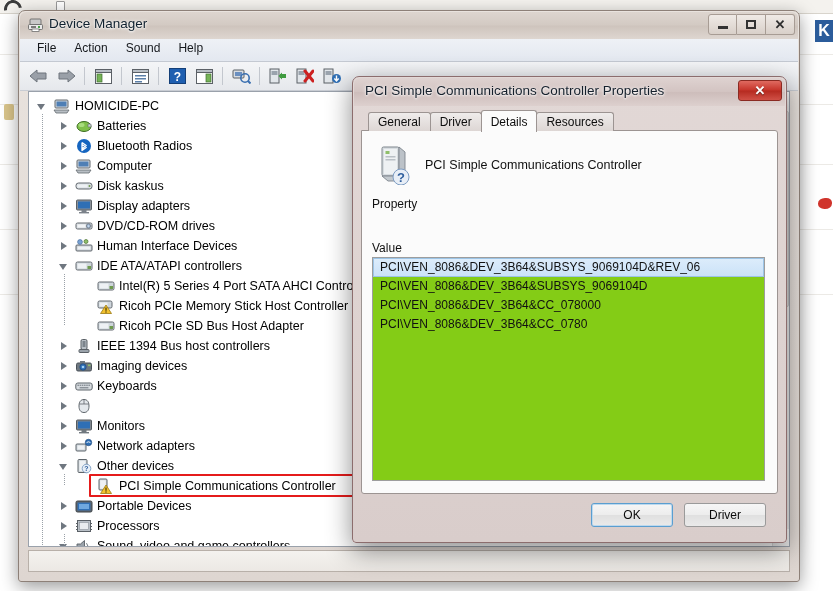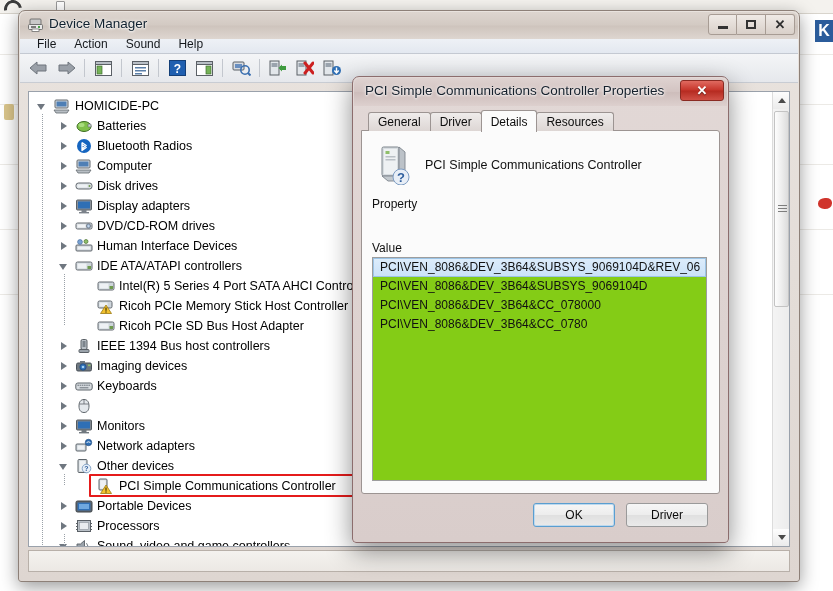--- a/index.html
+++ b/index.html
@@ -87,24 +87,24 @@
     display: flex; align-items: center; justify-content: center;
     color: #2e2e2e; font-size: 11px;
   }
   .winbtn:first-child { border-left: 1px solid #a79c94; border-radius: 3px 0 0 3px; }
   .winbtn:last-child { border-radius: 0 3px 3px 0; }
   .glyph-min { width: 10px; height: 3px; background: #333; margin-top: 6px; }
   .glyph-max { width: 10px; height: 9px; border: 2px solid #333; }
   .glyph-close { font-size: 13px; font-weight: bold; font-family: "Liberation Sans", sans-serif; }
 
   #dm-menubar {
-    height: 15px;
+    height: 23px;
     background: linear-gradient(to bottom,#eef1f6,#e3e8f0);
     border-bottom: 1px solid #c4c9d2;
-    display: flex; align-items: flex-end; padding-left: 8px;
+    display: flex; align-items: flex-start; padding-left: 8px;
   }
   .menu-item {
     font-size: 12px; color: #15181c; padding: 2px 9px; border-radius: 2px;
   }
 
   #dm-toolbar {
     height: 29px;
     background: linear-gradient(to bottom,#f4f5f7,#e6e8ec);
     border-bottom: 1px solid #c8ccd3;
     display: flex; align-items: center; padding-left: 6px; gap: 1px;
@@ -177,21 +177,21 @@
   #dm-statusbar {
     position: absolute; left: 9px; right: 9px; bottom: 9px; height: 22px;
     background: linear-gradient(to bottom,#f4f2ef,#ece8e4);
     border: 1px solid #b8b0a9;
     display: flex;
   }
   .sbcell { height: 100%; border-right: 1px solid #cfc9c3; }
 
   
   #props-dialog {
-    position: absolute; left: 352px; top: 76px; width: 377px; height: 467px;
+    position: absolute; left: 352px; top: 76px; width: 435px; height: 467px;
     background: linear-gradient(to bottom,#e2d8d6 0%, #d9cdcb 100%);
     border: 1px solid #8c6d6d;
     border-radius: 7px 7px 4px 4px;
     box-shadow: 0 8px 26px rgba(0,0,0,.45);
     padding: 1px;
   }
   #pd-titlebar {
     position: relative; height: 28px;
     background: linear-gradient(to bottom,#ded2d0 0%, #d3c4c2 48%, #cdbdbb 52%, #ddd0ce 100%);
     border-radius: 6px 6px 0 0;
@@ -448,21 +448,21 @@
         </div>
         <div class="tnode">
           <div style="flex: 0 0 30px; height: 1px;"></div>
           <div class="expander exp-closed"></div>
           <div style="flex: 0 0 5px;"></div>
           <div class="ticon"><svg viewBox="0 0 18 16" width="18" height="16">
               <rect x="1" y="5" width="16" height="6" rx="2.5" fill="#d9dee3" stroke="#63696f"></rect>
               <rect x="2.5" y="6.5" width="10" height="3" fill="#eef1f4"></rect>
               <circle cx="14.5" cy="8" r="1" fill="#6f9b4f"></circle>
             </svg></div>
-          <div class="tlabel">Disk drives</div>
+          <div class="tlabel">Disk kaskus</div>
         </div>
         <div class="tnode">
           <div style="flex: 0 0 30px; height: 1px;"></div>
           <div class="expander exp-closed"></div>
           <div style="flex: 0 0 5px;"></div>
           <div class="ticon"><svg viewBox="0 0 18 16" width="18" height="16">
               <rect x="1.5" y="2" width="15" height="10" rx="1" fill="#8a9199" stroke="#5a6066"></rect>
               <rect x="3" y="3.5" width="12" height="7" fill="#2f6fb5"></rect>
               <rect x="6.5" y="12" width="5" height="2" fill="#7b828a"></rect>
               <rect x="4" y="14" width="10" height="1.4" fill="#7b828a"></rect>

